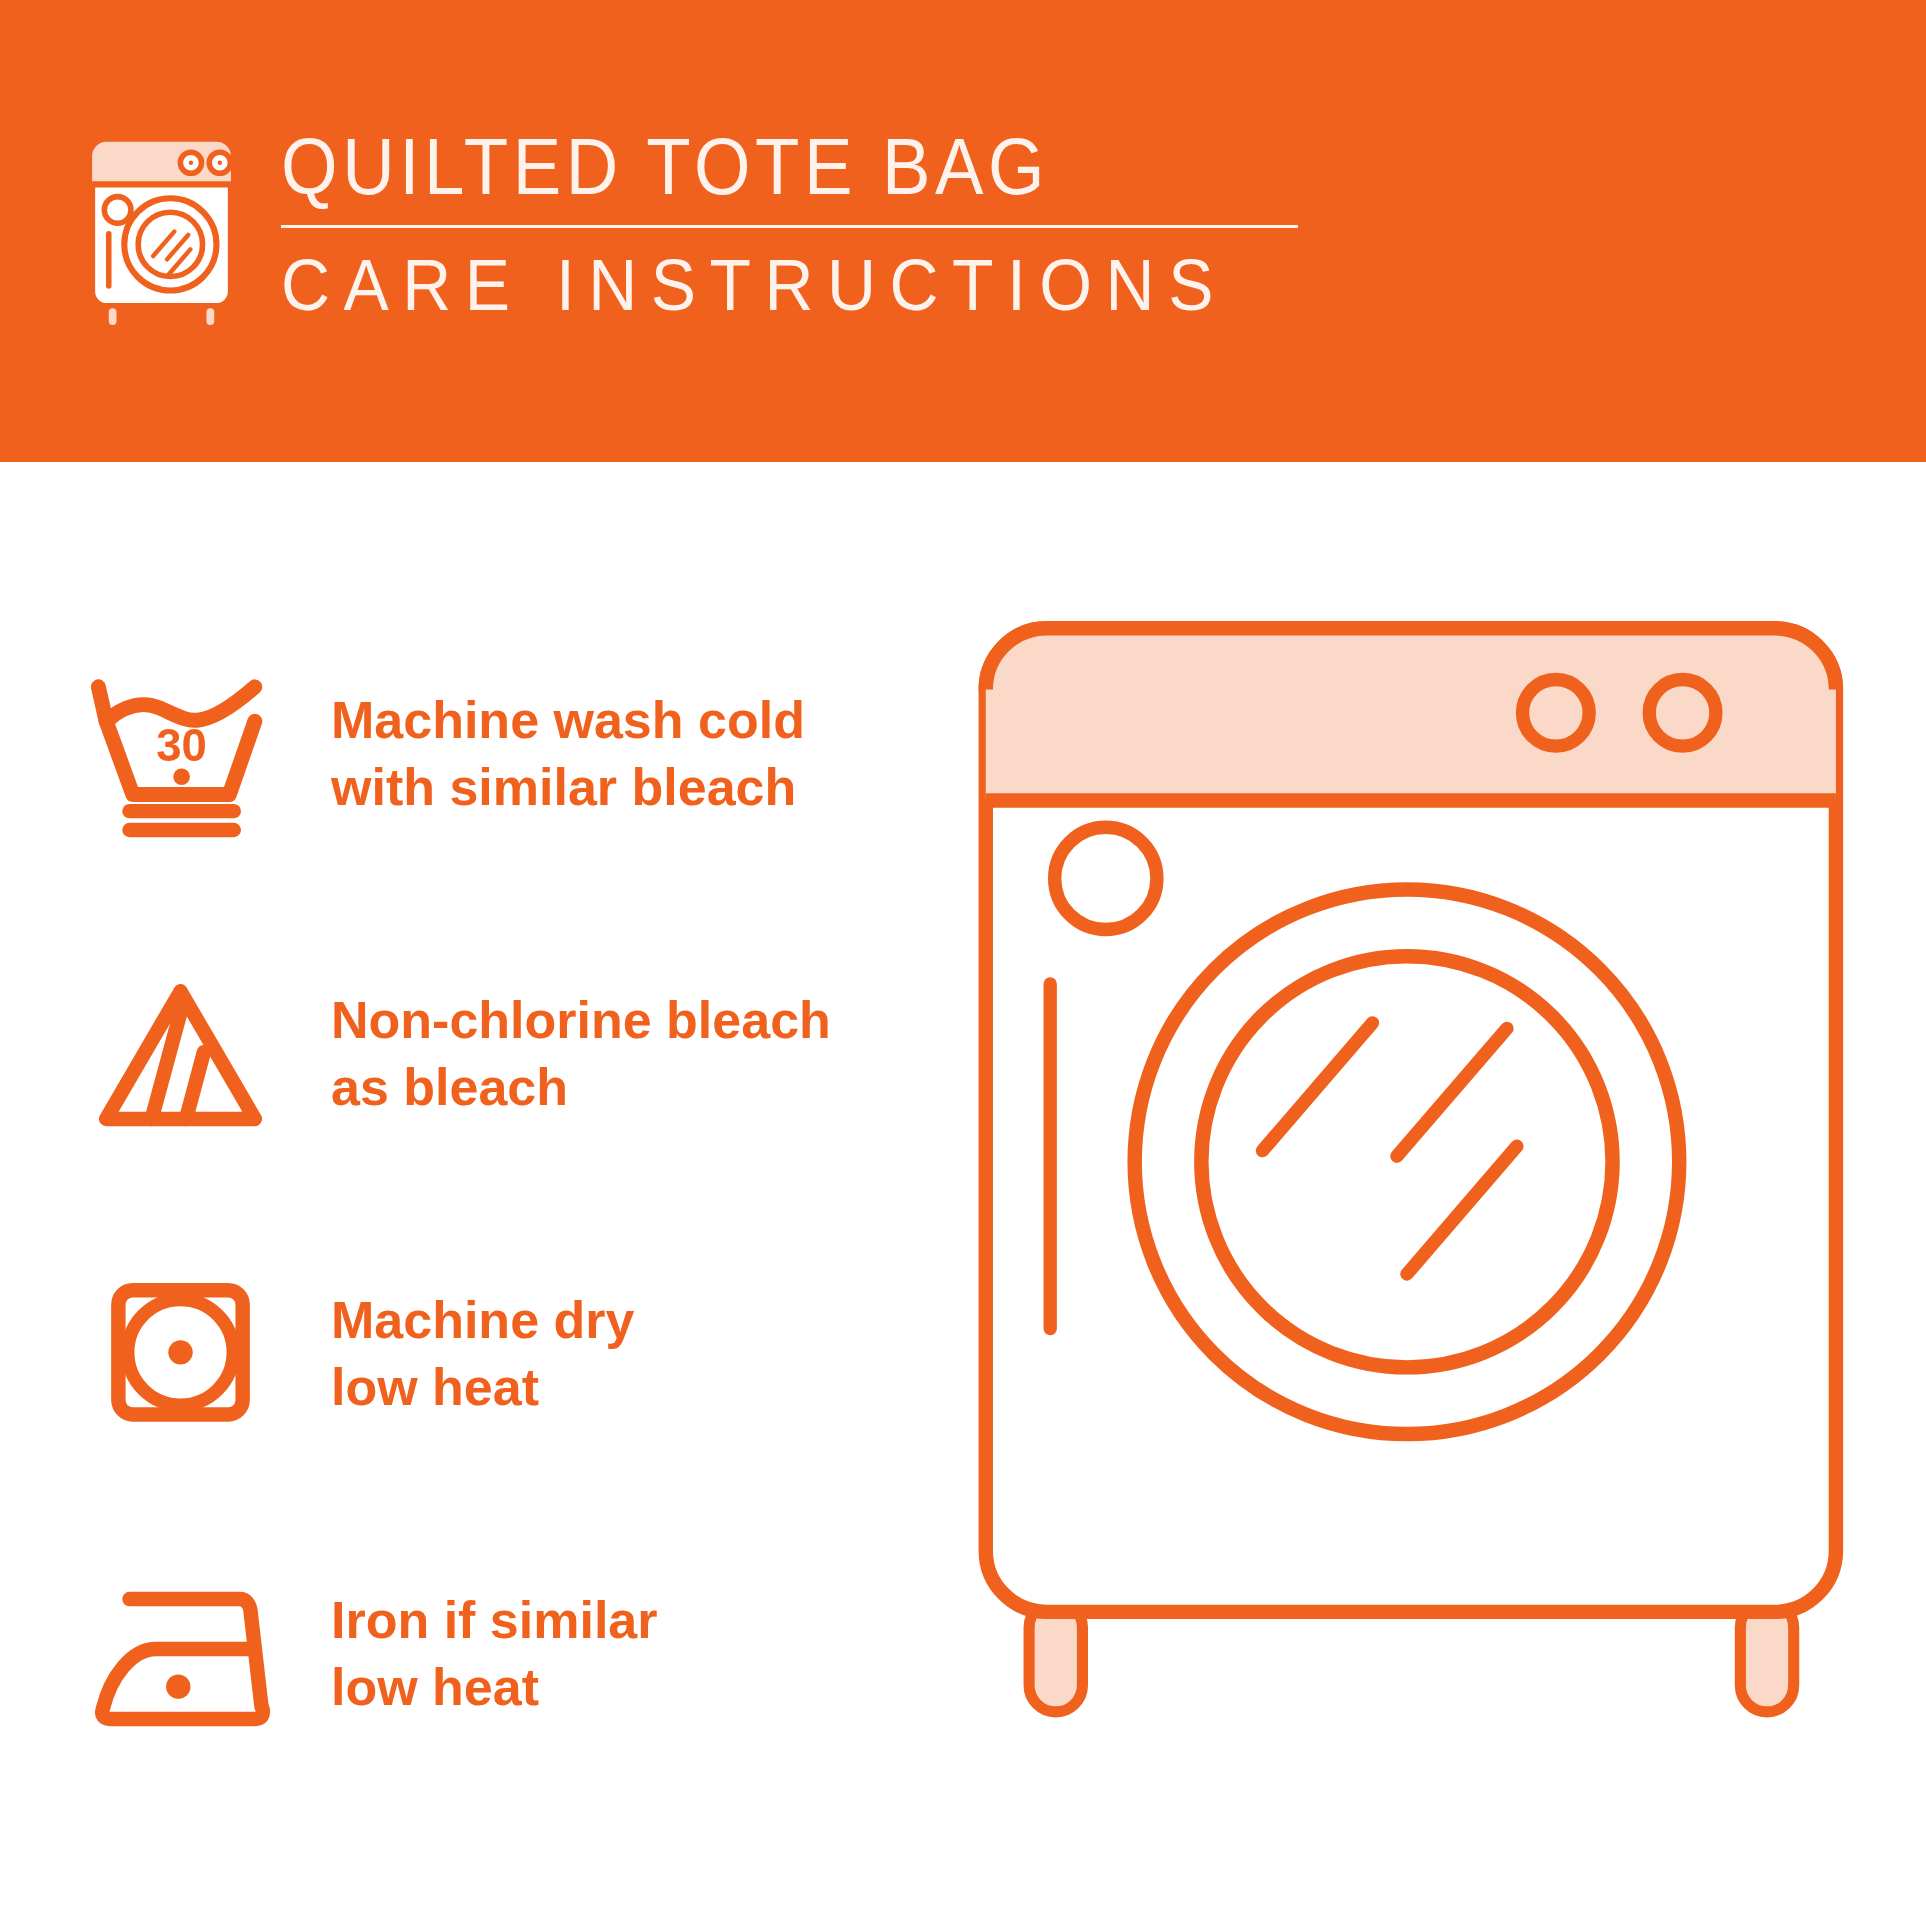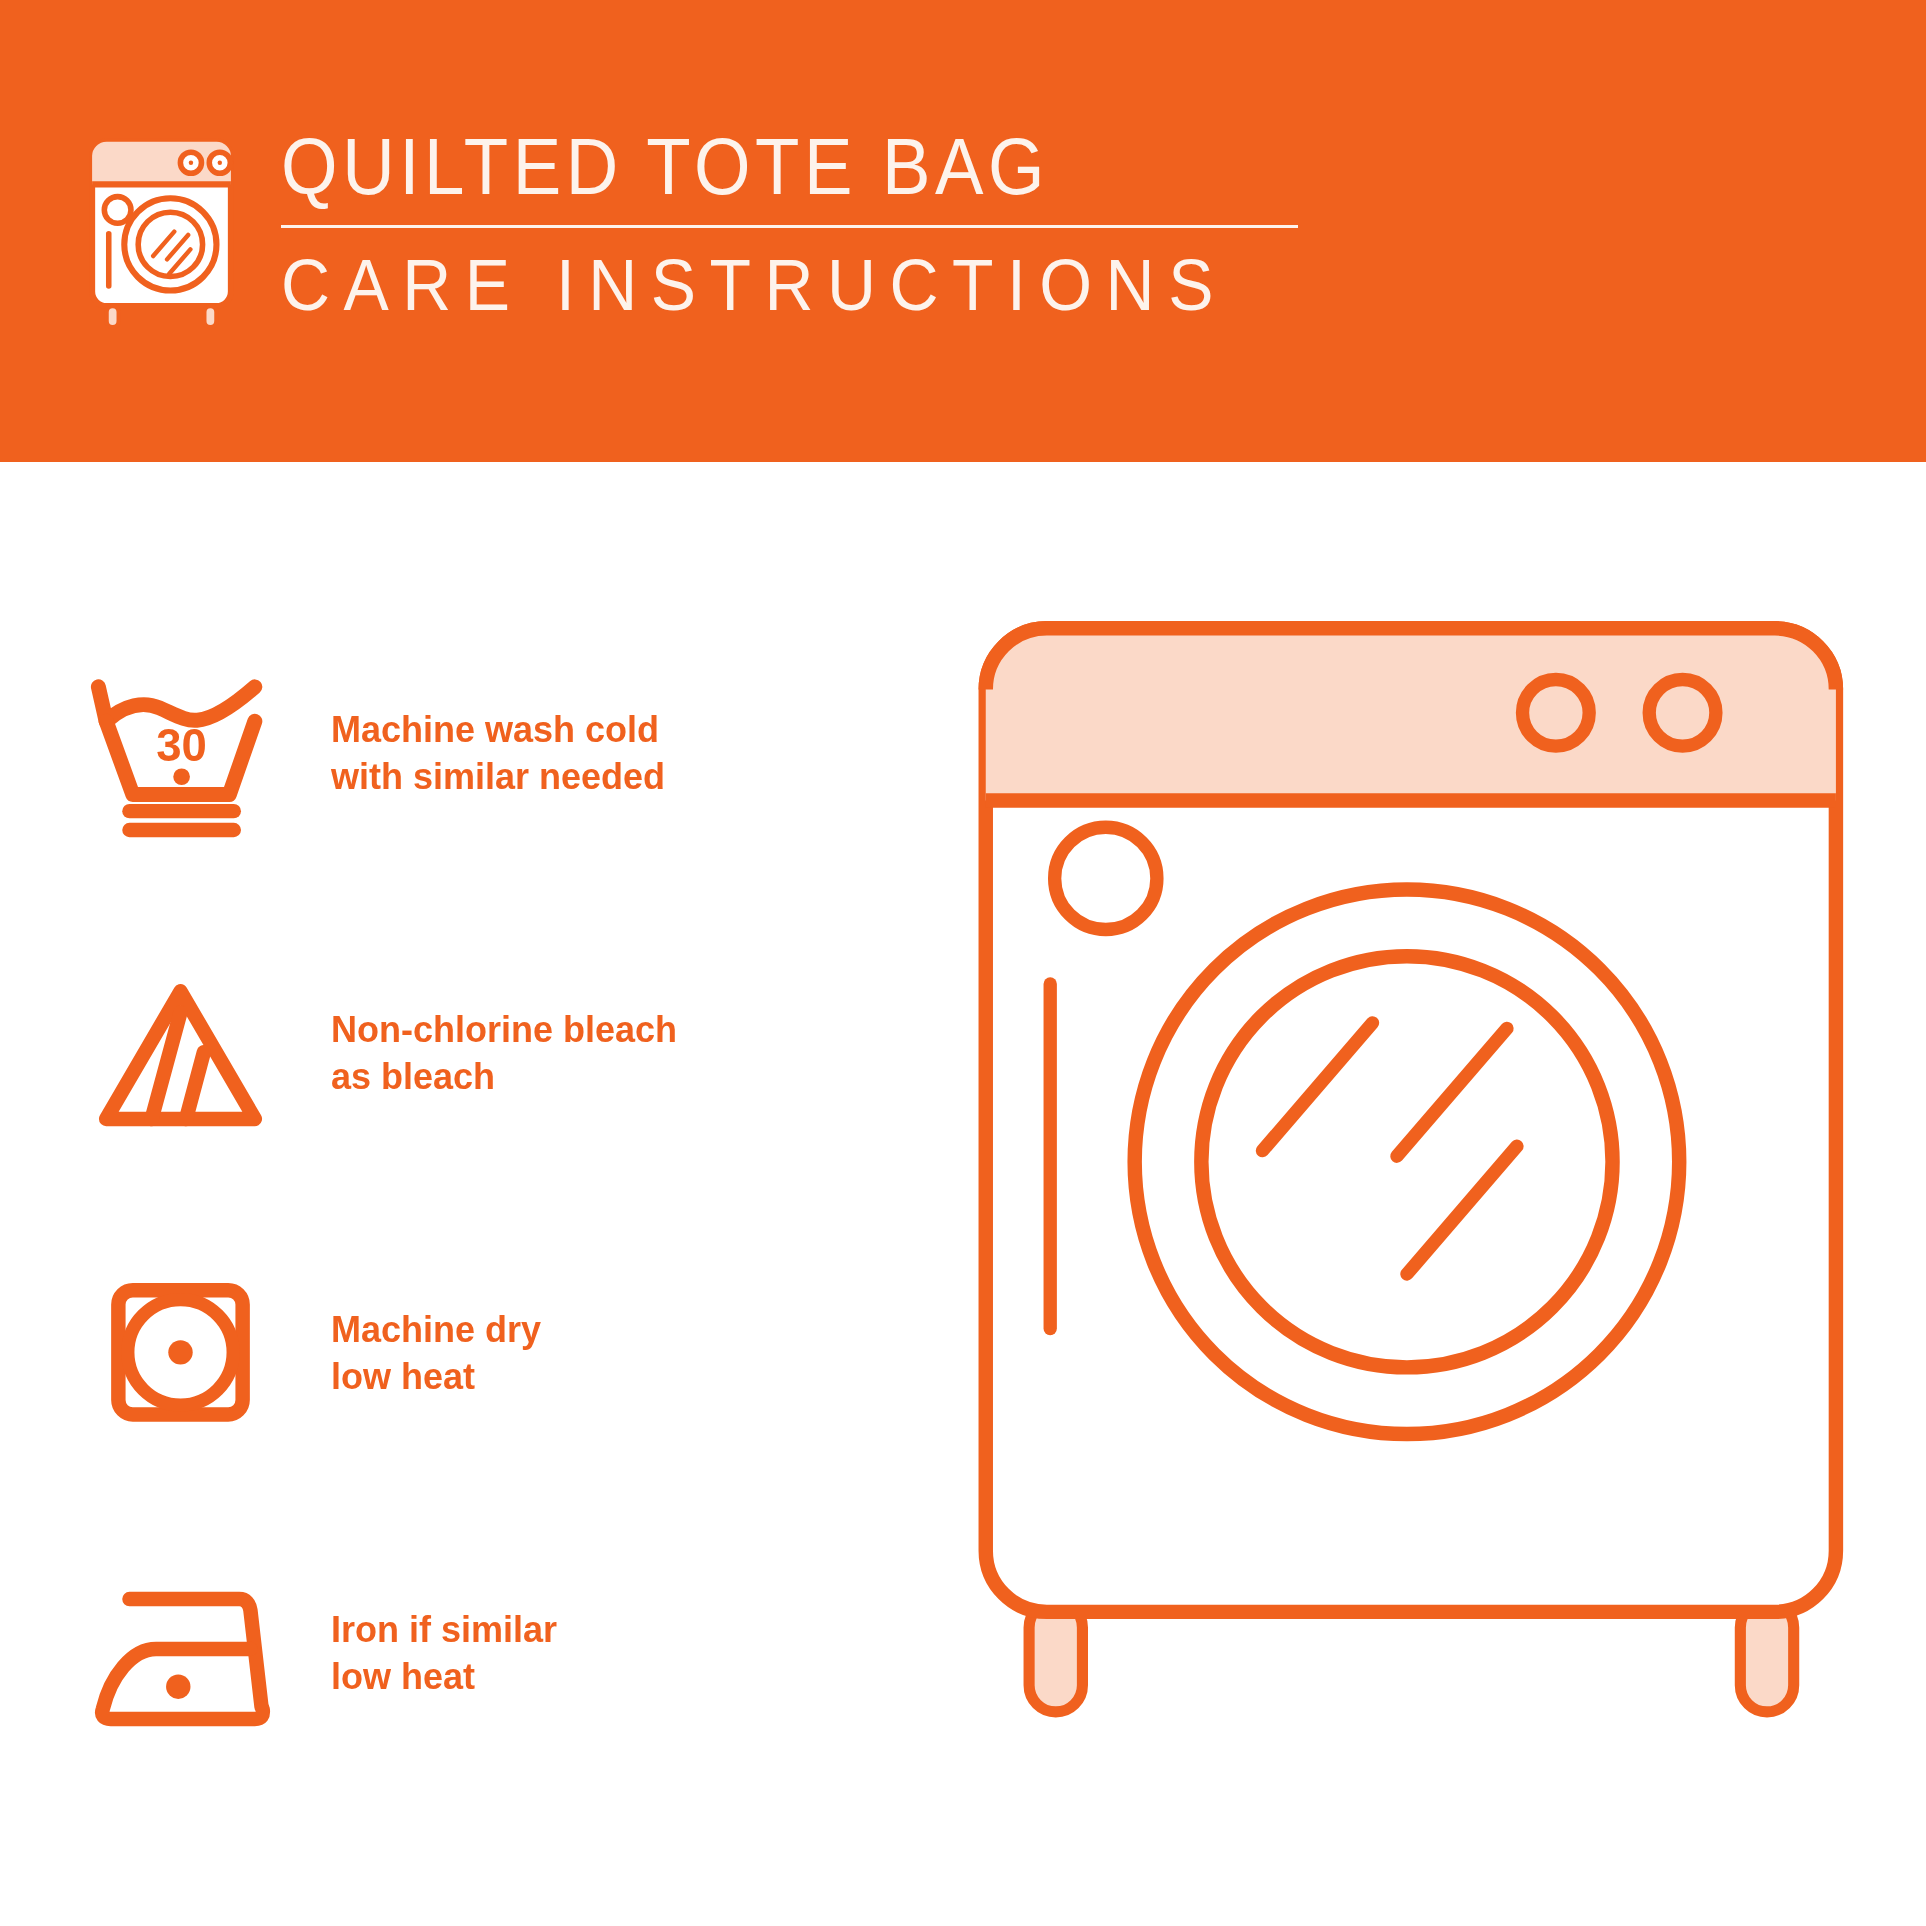--- a/index.html
+++ b/index.html
@@ -102,21 +102,21 @@
     width: 217px;
     height: 195px;
     display: flex;
     align-items: center;
     justify-content: flex-start;
   }
   .care-text {
     flex: 1 1 auto;
     padding-left: 28px;
     color: #F0611E;
-    font-size: 36px;
+    font-size: 52px;
     font-weight: bold;
     line-height: 1.28;
   }
   .care-text .line {
     display: block;
     white-space: nowrap;
   }
 
   
   #washer-illustration {
@@ -188,21 +188,21 @@
 
           <line x1="78" y1="258" x2="266" y2="258" stroke="#F0611E" stroke-width="26" stroke-linecap="round"></line>
           <line x1="78" y1="292" x2="266" y2="292" stroke="#F0611E" stroke-width="26" stroke-linecap="round"></line>
 
           <text x="172" y="168" fill="#F0611E" font-family="Liberation Sans, sans-serif" font-size="82" font-weight="bold" text-anchor="middle">30</text>
           <circle cx="172" cy="196" r="15" fill="#F0611E"></circle>
         </svg>
       </div>
       <div class="care-text">
         <span class="line">Machine wash cold</span>
-        <span class="line">with similar needed</span>
+        <span class="line">with similar bleach</span>
       </div>
     </div>
 
     <div class="care-row">
       <div class="care-symbol">
         <svg viewBox="0 0 340 310" width="189" height="172" xmlns="http://www.w3.org/2000/svg">
           <polygon points="170,42 304,272 36,272" fill="none" stroke="#F0611E" stroke-width="26" stroke-linejoin="round"></polygon>
           <line x1="170" y1="80" x2="118" y2="272" stroke="#F0611E" stroke-width="26" stroke-linecap="round"></line>
           <line x1="212" y1="152" x2="180" y2="272" stroke="#F0611E" stroke-width="26" stroke-linecap="round"></line>
         </svg>

